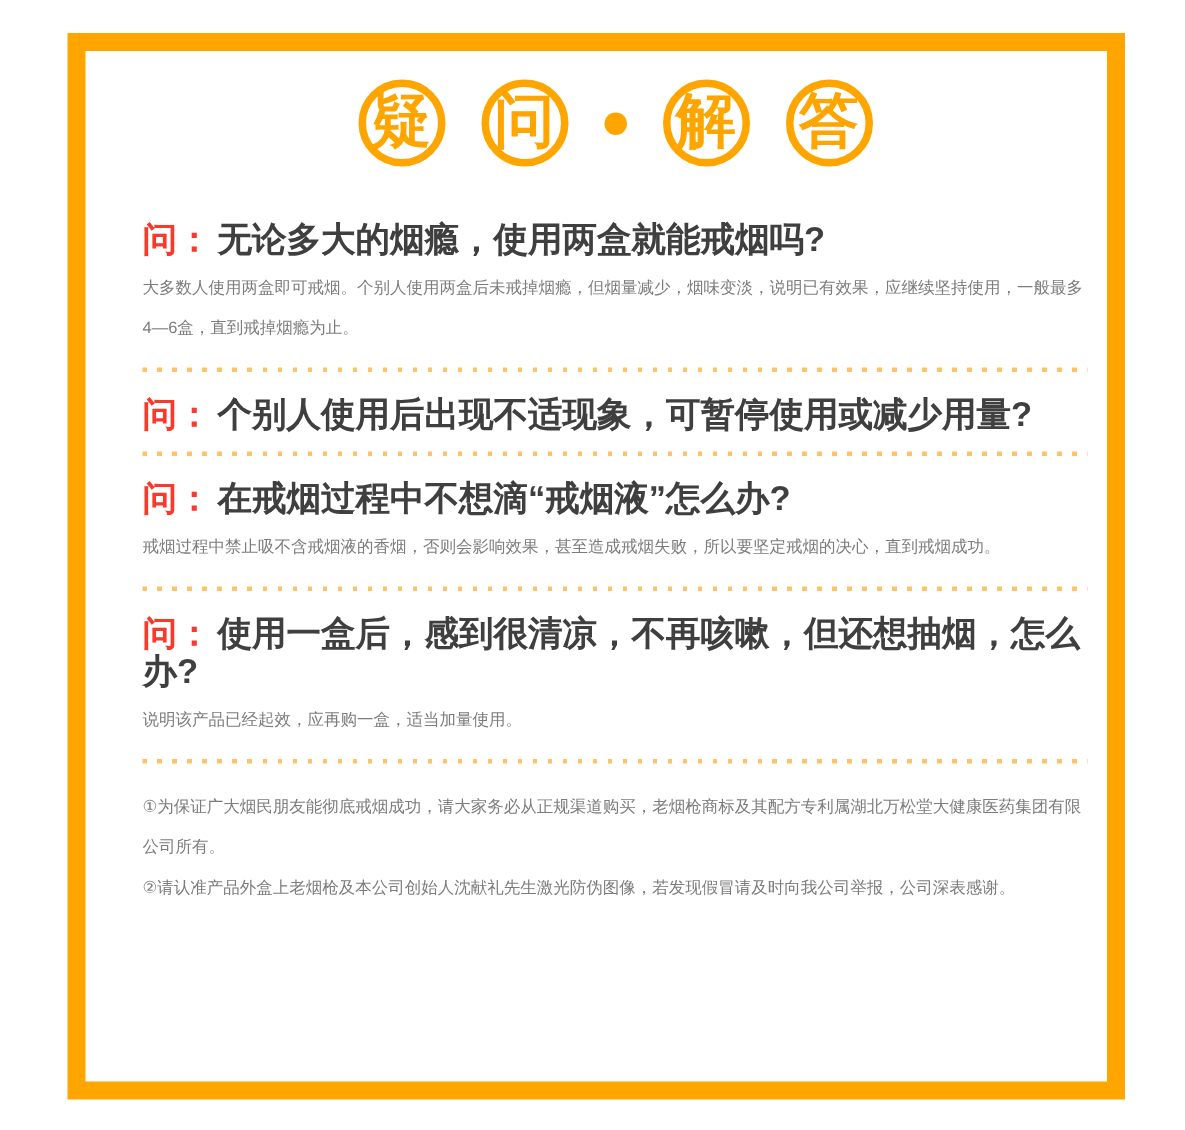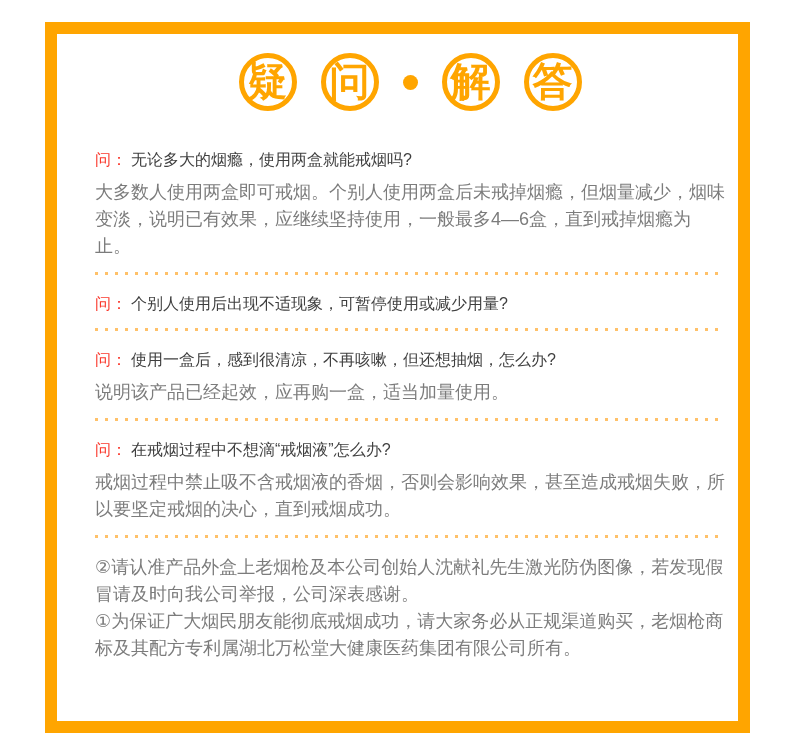--- a/index.html
+++ b/index.html
@@ -43,32 +43,32 @@
     flex: 0 0 auto;
   }
   .dot {
     width: 15px;
     height: 15px;
     border-radius: 50%;
     background: var(--frame, #FFA500);
     flex: 0 0 auto;
   }
   .q-line {
-    font-size: 16px;
-    font-weight: 400;
+    font-size: 23px;
+    font-weight: 700;
     line-height: 25px;
     color: var(--qcolor, #3F3F3F);
     margin-bottom: 7px;
   }
   .ask {
     color: var(--ask, #FA382C);
     margin-right: 4px;
   }
   .a-text {
-    font-size: 18px;
+    font-size: 11px;
     line-height: 27px;
     color: var(--acolor, #7C7C7C);
   }
   .divider {
     height: 3px;
     margin: 12px 0 16px 0;
     background: repeating-linear-gradient(
       to right,
       var(--div, #FFC169) 0px,
       var(--div, #FFC169) 3px,
@@ -101,33 +101,33 @@
 
     <section class="qa-item">
       <div class="q-line">
         <span class="ask">问：</span><span class="q-text">个别人使用后出现不适现象，可暂停使用或减少用量?</span>
       </div>
       <div class="divider"></div>
     </section>
 
     <section class="qa-item">
       <div class="q-line">
+        <span class="ask">问：</span><span class="q-text">在戒烟过程中不想滴“戒烟液”怎么办?</span>
+      </div>
+      <p class="a-text">戒烟过程中禁止吸不含戒烟液的香烟，否则会影响效果，甚至造成戒烟失败，所以要坚定戒烟的决心，直到戒烟成功。</p>
+      <div class="divider"></div>
+    </section>
+
+    <section class="qa-item">
+      <div class="q-line">
         <span class="ask">问：</span><span class="q-text">使用一盒后，感到很清凉，不再咳嗽，但还想抽烟，怎么办?</span>
       </div>
       <p class="a-text">说明该产品已经起效，应再购一盒，适当加量使用。</p>
       <div class="divider"></div>
     </section>
 
     <section class="qa-item">
-      <div class="q-line">
-        <span class="ask">问：</span><span class="q-text">在戒烟过程中不想滴“戒烟液”怎么办?</span>
-      </div>
-      <p class="a-text">戒烟过程中禁止吸不含戒烟液的香烟，否则会影响效果，甚至造成戒烟失败，所以要坚定戒烟的决心，直到戒烟成功。</p>
-      <div class="divider"></div>
-    </section>
-
-    <section class="qa-item">
+      <p class="a-text">①为保证广大烟民朋友能彻底戒烟成功，请大家务必从正规渠道购买，老烟枪商标及其配方专利属湖北万松堂大健康医药集团有限公司所有。</p>
       <p class="a-text">②请认准产品外盒上老烟枪及本公司创始人沈献礼先生激光防伪图像，若发现假冒请及时向我公司举报，公司深表感谢。</p>
-      <p class="a-text">①为保证广大烟民朋友能彻底戒烟成功，请大家务必从正规渠道购买，老烟枪商标及其配方专利属湖北万松堂大健康医药集团有限公司所有。</p>
     </section>
 
   </div>
 </div>
 
 </body></html>

